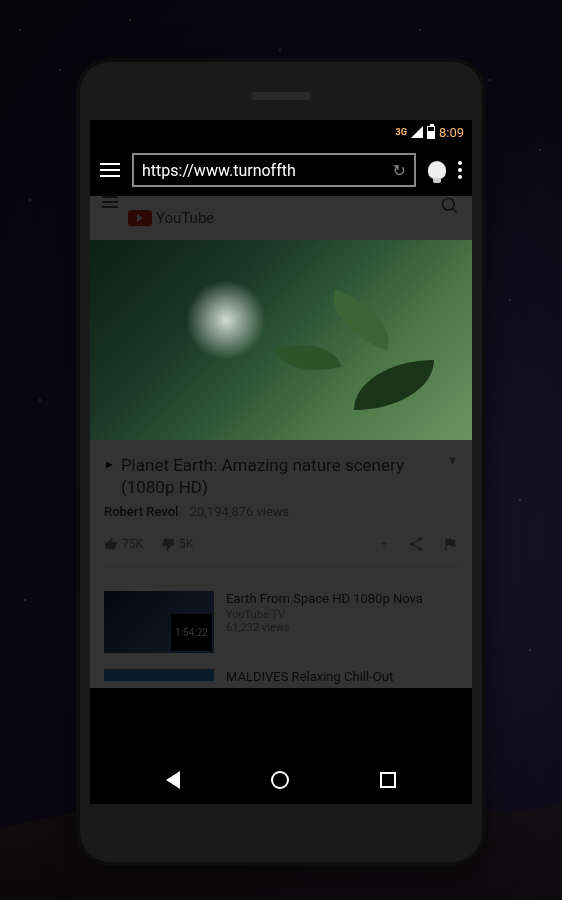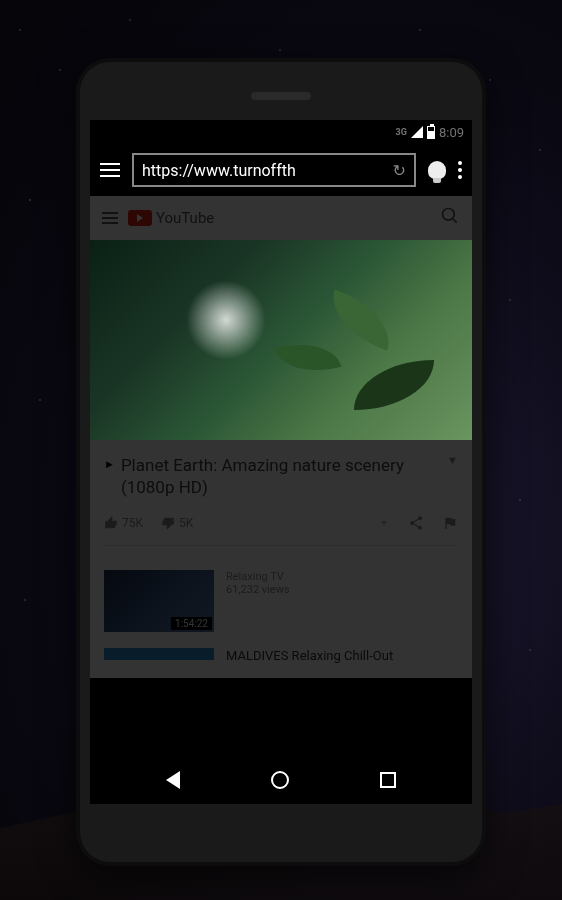--- a/index.html
+++ b/index.html
@@ -70,21 +70,21 @@
   bottom: 58px;
   background: #000;
   overflow: hidden;
 }
 .status-bar {
   height: 24px;
   display: flex;
   justify-content: flex-end;
   align-items: center;
   padding: 4px 8px;
-  color: #737373;
+  color: #fdba74;
   font-size: 13px;
   gap: 4px;
 }
 .status-3g { font-size: 9px; font-weight: bold; }
 .signal { width: 0; height: 0; border-left: 12px solid transparent; border-bottom: 12px solid #fff; }
 .battery { width: 8px; height: 13px; border: 1px solid #fff; position: relative; }
 .battery::before { content: ''; position: absolute; top: -3px; left: 2px; width: 4px; height: 2px; background: #fff; }
 .battery::after { content: ''; position: absolute; bottom: 0; left: 0; right: 0; height: 60%; background: #fff; }
 .browser-bar {
   height: 52px;
@@ -123,21 +123,20 @@
   position: absolute;
   inset: 0;
   background: rgba(0,0,0,0.8);
   z-index: 5;
   pointer-events: none;
 }
 .yt-header {
   height: 44px;
   background: #fff;
   display: flex;
-  align-items: center;
   padding: 0 12px;
   gap: 10px;
 }
 .yt-menu { display: flex; flex-direction: column; gap: 3px; }
 .yt-menu span { width: 16px; height: 2px; background: #555; }
 .yt-logo { display: flex; align-items: center; gap: 4px; }
 .yt-play { width: 24px; height: 16px; background: #e62117; border-radius: 3px; display: flex; align-items: center; justify-content: center; }
 .yt-play::before { content: ''; border-left: 6px solid #fff; border-top: 4px solid transparent; border-bottom: 4px solid transparent; }
 .yt-text { color: #555; font-size: 15px; }
 .yt-search { margin-left: auto; color: #555; }
@@ -189,26 +188,26 @@
   position: relative;
   flex-shrink: 0;
 }
 .thumb-dur {
   position: absolute;
   bottom: 2px;
   right: 2px;
   background: #000;
   color: #fff;
   font-size: 10px;
-  padding: 1px 4px;
+  padding: 13px 4px;
 }
 .rel-meta { font-size: 12px; }
 .rel-title { color: #333; font-size: 13px; line-height: 1.3; }
 .rel-channel, .rel-views { color: #888; font-size: 11px; }
-.related2 { background: #fff; padding: 6px 14px 15px; display: flex; gap: 12px; }
+.related2 { background: #fff; padding: 6px 14px 4px; display: flex; gap: 12px; }
 .thumb2 { width: 110px; height: 12px; background: #2a8aca; flex-shrink: 0; }
 .rel-title2 { color: #333; font-size: 13px; }
 .nav-bar {
   height: 48px;
   background: #000;
   display: flex;
   align-items: center;
   justify-content: space-around;
   padding: 0 30px;
 }
@@ -276,20 +275,24 @@
         <div class="leaf1"></div>
         <div class="leaf2"></div>
         <div class="leaf3"></div>
       </div>
 
       <div class="video-meta">
         <div class="video-title">
           <span class="play-marker">►</span>
           <span class="title-text">Planet Earth: Amazing nature scenery (1080p HD)</span>
           <span class="expand-arrow">▼</span>
+        </div>
+        <div class="channel-row">
+          <span class="channel-name">Robert Revol</span>
+          <span class="views">20,194,876 views</span>
         </div>
         <div class="action-row">
           <div class="action-item">
             <svg width="14" height="14" viewBox="0 0 24 24" fill="#888">
                 <path d="M2 21h4V9H2v12zm20-11c0-1.1-.9-2-2-2h-6.3l.9-4.6v-.3c0-.4-.2-.8-.4-1.1L13.2 1 6.6 7.6C6.2 8 6 8.5 6 9v10c0 1.1.9 2 2 2h9c.8 0 1.5-.5 1.8-1.2l3-7c.1-.3.2-.5.2-.8v-2z"></path>
               </svg>
             <span>75K</span>
           </div>
           <div class="action-item">
             <svg width="14" height="14" viewBox="0 0 24 24" fill="#888">
@@ -307,21 +310,22 @@
             </svg>
         </div>
         <div class="divider"></div>
       </div>
 
       <div class="related">
         <div class="thumb">
           <span class="thumb-dur">1:54:22</span>
         </div>
         <div class="rel-meta">
-          <div class="rel-channel">Relaxing TV</div>
+          <div class="rel-title">Earth From Space HD 1080p Nova</div>
+          <div class="rel-channel">YouTube TV</div>
           <div class="rel-views">61,232 views</div>
         </div>
       </div>
 
       <div class="related2">
         <div class="thumb2"></div>
         <div class="rel-title2">MALDIVES Relaxing Chill-Out</div>
       </div>
     </div>
 

